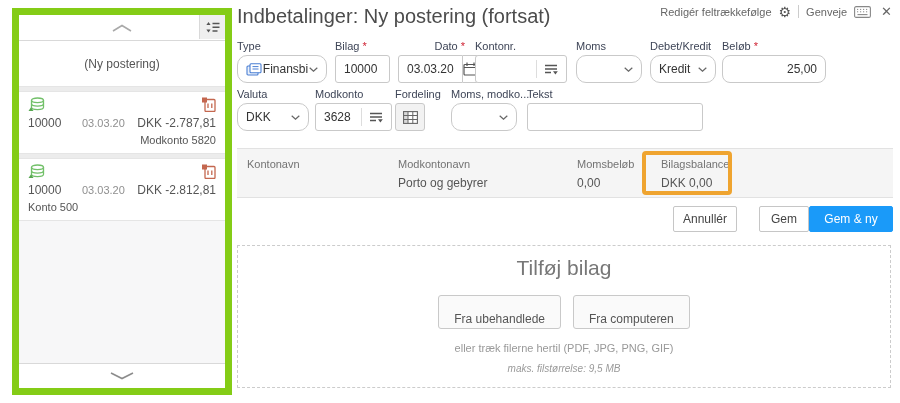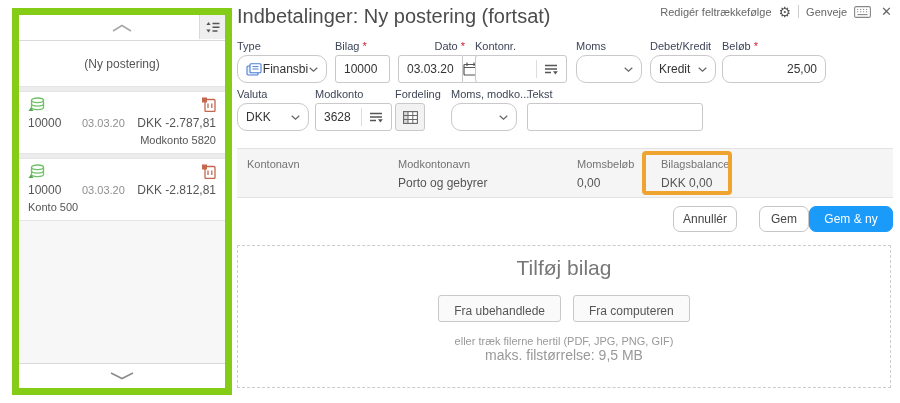--- a/index.html
+++ b/index.html
@@ -57,34 +57,34 @@
   .strip { position:absolute; left:0; top:148px; width:656px; height:50px; background:#f5f5f5;
            border-top:1px solid #e2e2e2; border-bottom:1px solid #e2e2e2; }
   .scol { position:absolute; top:0; }
   .scol .slabel { position:absolute; top:9px; font-size:11px; color:#737373; white-space:nowrap; }
   .scol .sval { position:absolute; top:27px; font-size:12px; color:#555; white-space:nowrap; }
   .orange-box { position:absolute; left:405px; top:2px; width:90px; height:44px;
                 border:4px solid #efa430; border-radius:4px; pointer-events:none; }
 
   .actions { position:absolute; top:206px; left:0; width:656px; display:flex;
              justify-content:flex-end; align-items:center; }
-  .btn { height:26px; border:1px solid #c6c6c6; border-radius:7px; background:#fff;
+  .btn { height:26px; border:1px solid #c6c6c6; border-radius:2px; background:#fff;
          font-size:12px; color:#444; font-family:inherit; cursor:pointer; }
   .btn.cancel { width:64px; margin-right:22px; }
   .btn.save { width:50px; }
   .btn.primary { width:84px; background:#1a9af9; border:1px solid #1a9af9; color:#fff; }
 
   .upload { position:absolute; left:0; top:245px; width:654px; height:143px;
             border:1px dashed #ccc; text-align:center; }
   .up-title { margin-top:10px; font-size:21px; color:#777; font-weight:400; }
   .up-btns { margin-top:15px; display:flex; justify-content:center; gap:12px; }
-  .up-btn { height:27px; padding:8px 15px; background:#fafafa; border:1px solid #c9c9c9;
+  .up-btn { height:27px; padding:16px 15px; background:#fafafa; border:1px solid #c9c9c9;
             border-radius:3px; font-size:12px; color:#555; font-family:inherit; cursor:pointer; }
   .up-hint { margin-top:13px; font-size:11px; color:#999; }
-  .up-size { font-size:14px; color:#999; }
+  .up-size { margin-top:9px; font-size:10px; color:#999;font-style:italic; }
 </style>
 </head>
 <body>
 
 <div class="screen">
 
   <aside class="sidebar">
     <div class="sb-top">
       <svg width="22" height="8" viewBox="0 0 22 8">
         <path d="M2 7 L11 1.5 L20 7" fill="none" stroke="#a9a9a9" stroke-width="1.6"></path>

